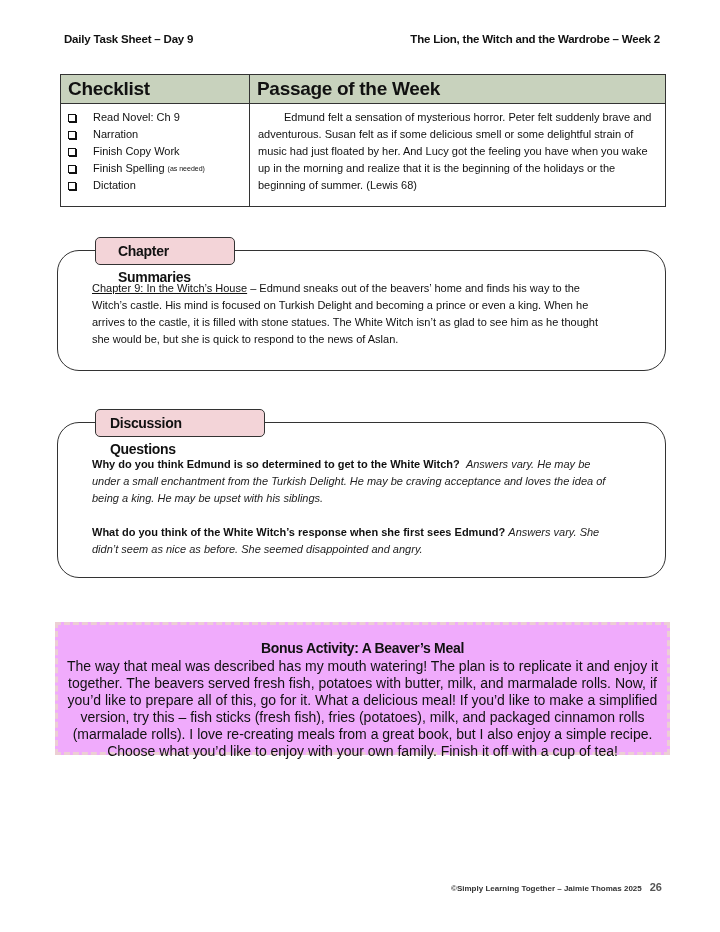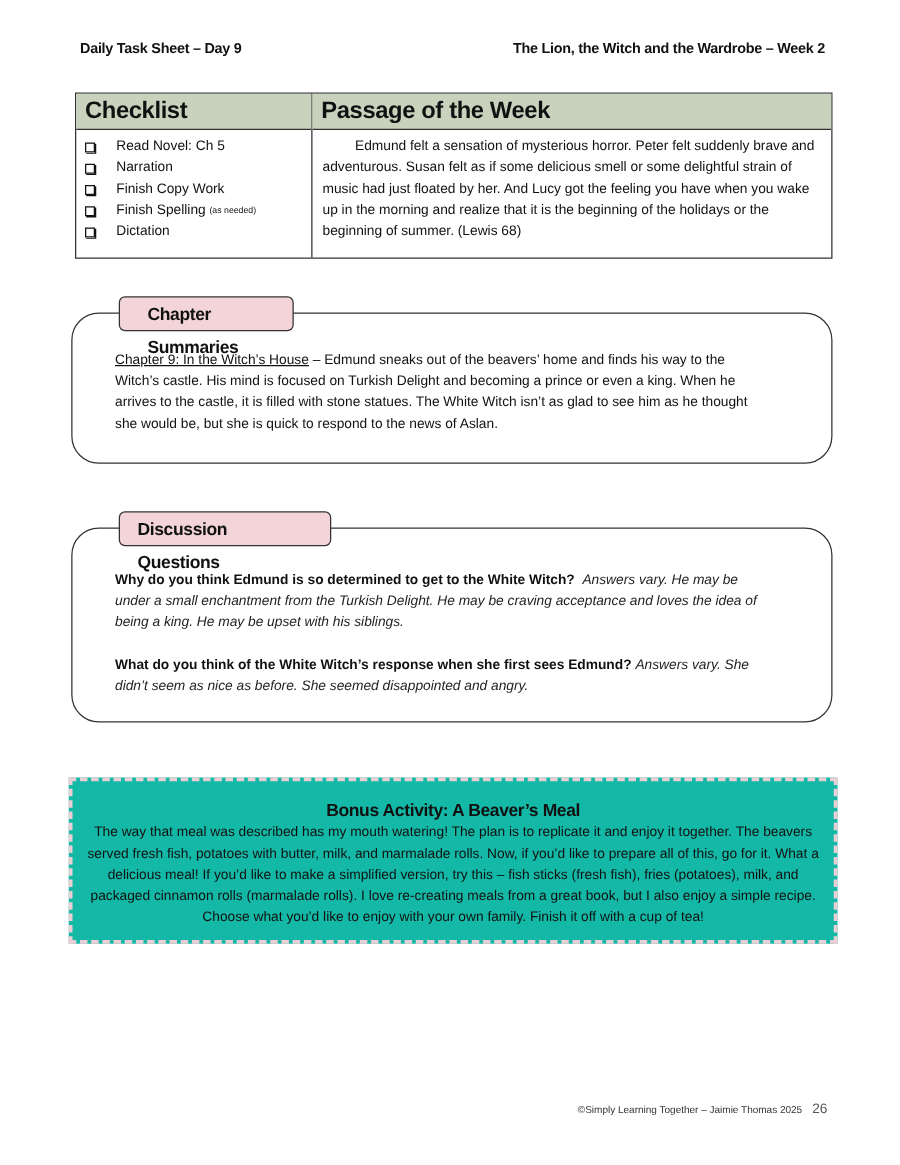--- a/index.html
+++ b/index.html
@@ -37,41 +37,41 @@
     .boxtext { position: absolute; left: 34px; right: 48px; font-size: 11px; line-height: 17px; margin: 0; }
     .box.summ .boxtext { top: 29px; }
     .box.disc .boxtext { top: 33px; }
     .u { text-decoration: underline; }
     .q { font-weight: bold; }
     .a { font-style: italic; color: #222; }
     .qa + .qa { margin-top: 17px; }
 
     
     .bonus { position: absolute; left: 55px; top: 622px; width: 615px; height: 133px;
-             background: #14b8a6; box-sizing: border-box; border: 3px dashed #eccfd4;
+             background: #f0abfc; box-sizing: border-box; border: 3px dashed #eccfd4;
              text-align: center; }
     .bonus-title { font-weight: bold; font-size: 14px; margin-top: 15px; letter-spacing: -0.3px; }
-    .bonus-body { font-size: 11px; line-height: 17px; margin: 2px 6px 0 6px; }
+    .bonus-body { font-size: 14px; line-height: 17px; margin: 2px 6px 0 6px; }
 
-    .footer { position: absolute; right: 58px; top: 881px; font-size: 8px; color: #333; display: flex; align-items: baseline; }
+    .footer { position: absolute; right: 58px; top: 881px; font-size: 8px; color: #333; display: flex; align-items: baseline; font-weight: bold; }
     .pagenum { font-size: 11px; color: #555; margin-left: 8px; }
   </style>
 </head>
 <body>
 
 <div class="hdr left">Daily Task Sheet – Day 9</div>
 <div class="hdr right">The Lion, the Witch and the Wardrobe – Week 2</div>
 
 <div class="table">
   <div class="col c1">
     <div class="th">Checklist</div>
     <ul class="checklist">
       <li>
         <span class="cb"></span>
-        <span>Read Novel: Ch 5</span>
+        <span>Read Novel: Ch 9</span>
       </li>
       <li>
         <span class="cb"></span>
         <span>Narration</span>
       </li>
       <li>
         <span class="cb"></span>
         <span>Finish Copy Work</span>
       </li>
       <li>

